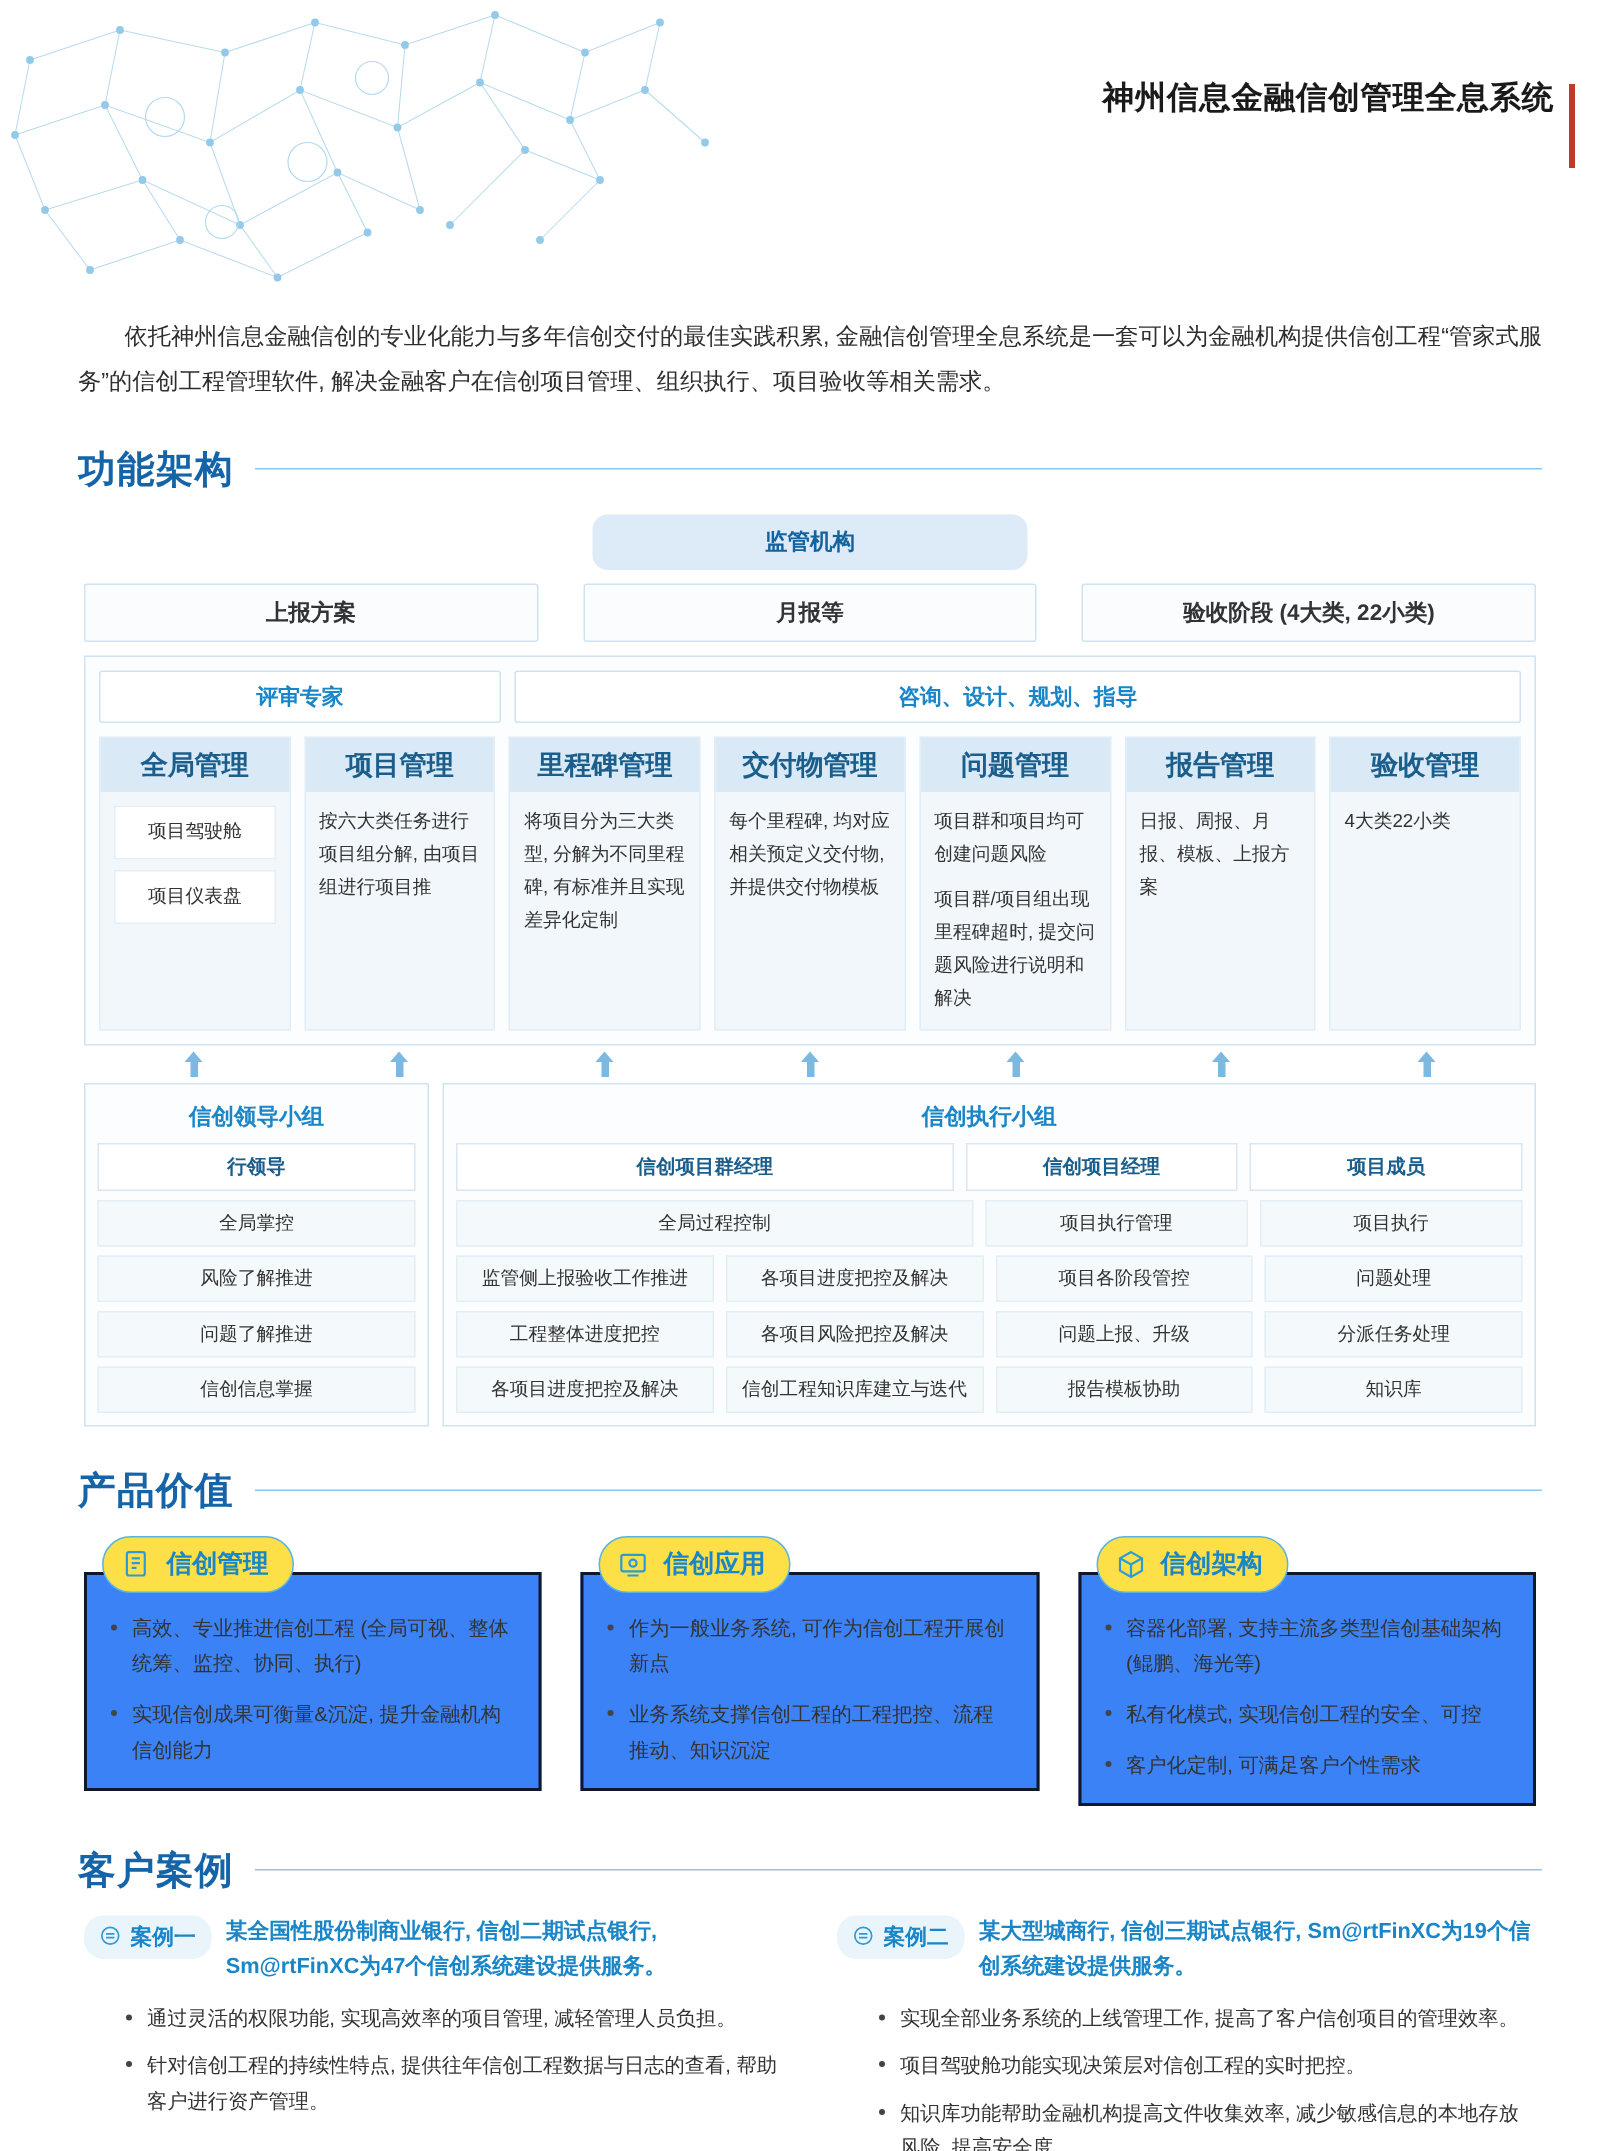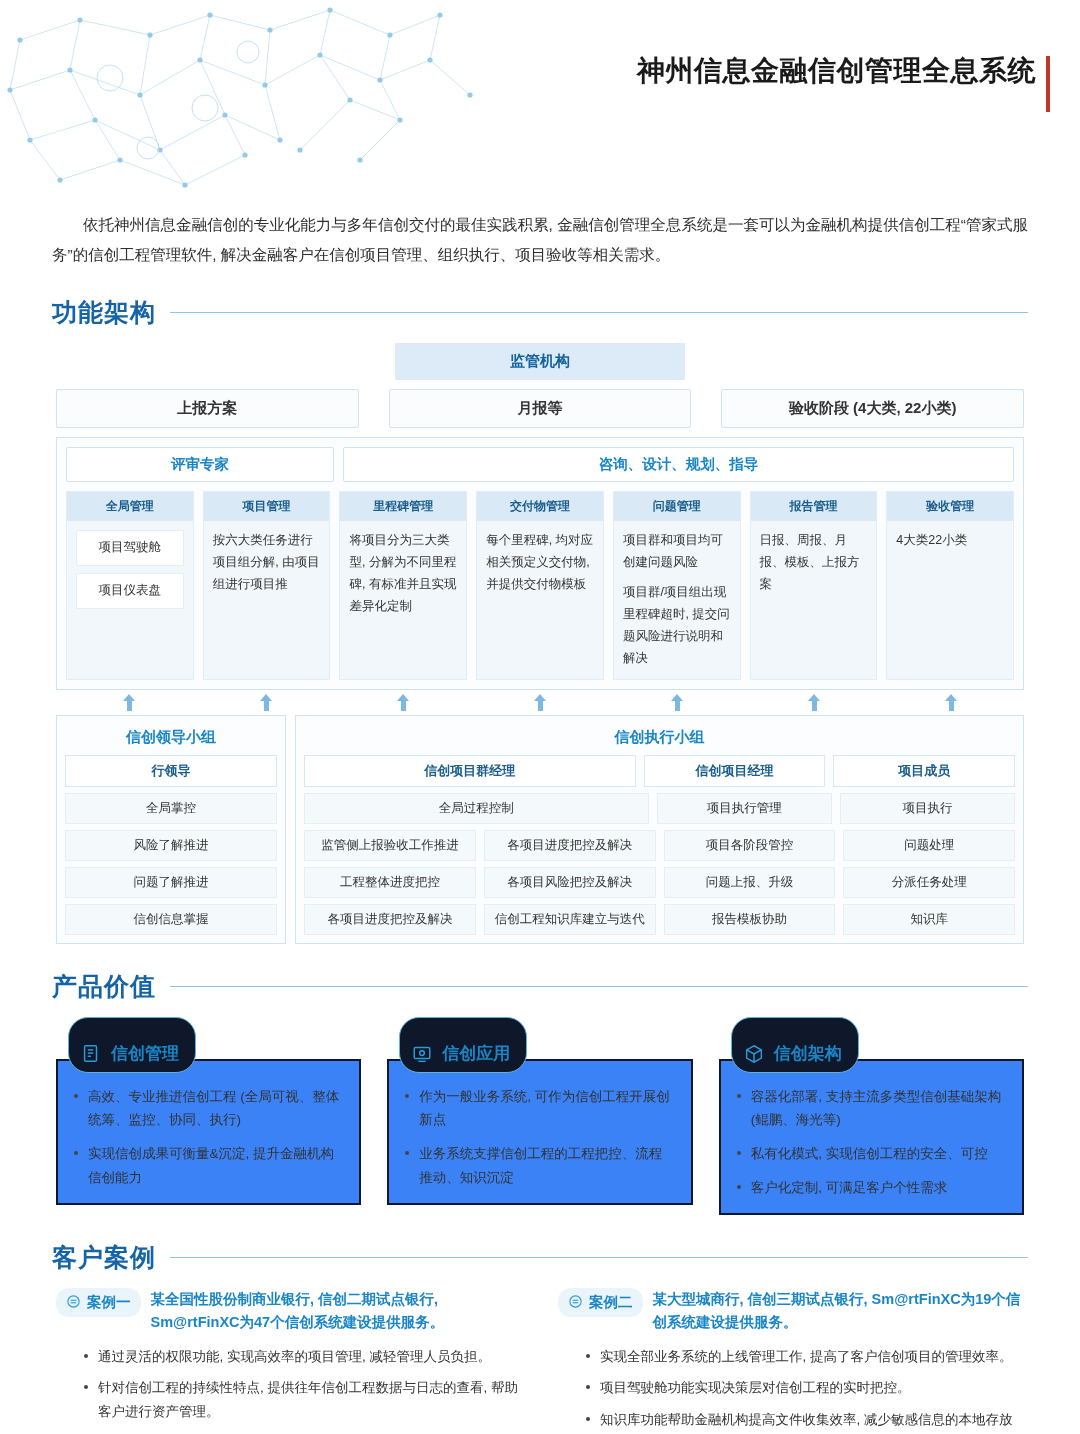--- a/index.html
+++ b/index.html
@@ -32,21 +32,21 @@
     padding-right: 14px;
   }
   .brand:after {
     content: "";
     position: absolute;
     right: 0; top: 4px;
     width: 4px; height: 56px;
     background: #c0392b;
   }
   .brand-cn {
-    font-size: 28px;
+    font-size: 21px;
     font-weight: bold;
     color: #1a1a1a;
     letter-spacing: 0.5px;
     line-height: 1.35;
     margin-left: 41px;
   }
   .brand-en {
     font-size: 21px;
     font-weight: bold;
     color: #1a1a1a;
@@ -87,21 +87,21 @@
   }
   .reg-box {
     width: 290px;
     margin: 0 auto;
     background: #dcebf7;
     color: #14639f;
     font-size: 15px;
     font-weight: bold;
     text-align: center;
     padding: 9px 0;
-    border-radius: 0;
+    border-radius: 10px;
   }
   .top-row {
     display: flex;
     gap: 30px;
     margin-top: 9px;
   }
   .top-cell {
     flex: 1;
     border: 1px solid #cfe3f2;
     background: #fafcfe;
@@ -143,21 +143,21 @@
     flex: 1;
     background: #f2f7fb;
     border: 1px solid #e2eef7;
     display: flex;
     flex-direction: column;
     min-height: 158px;
   }
   .col-head {
     background: #d9eaf6;
     color: #1b5e8c;
-    font-size: 12px;
+    font-size: 18px;
     font-weight: bold;
     text-align: center;
     padding: 6px 0;
   }
   .col-body {
     padding: 9px 9px;
     font-size: 12.5px;
     line-height: 1.75;
     color: #333;
   }
@@ -250,22 +250,22 @@
     display: flex;
     gap: 26px;
   }
   .value-col { flex: 1; position: relative; }
   .badge {
     display: inline-flex;
     align-items: center;
     gap: 8px;
     border: 1.5px solid #59b4e0;
     border-radius: 20px;
-    padding: 24px 16px 6px 10px;
-    background: #0f172a;
+    padding: 6px 16px 6px 10px;
+    background: #fde047;
     position: relative;
     z-index: 2;
     margin-left: 12px;
   }
   .badge-ic {
     width: 24px; height: 24px;
     color: #2b9bd8;
     display: flex; align-items: center; justify-content: center;
   }
   .badge-txt {

